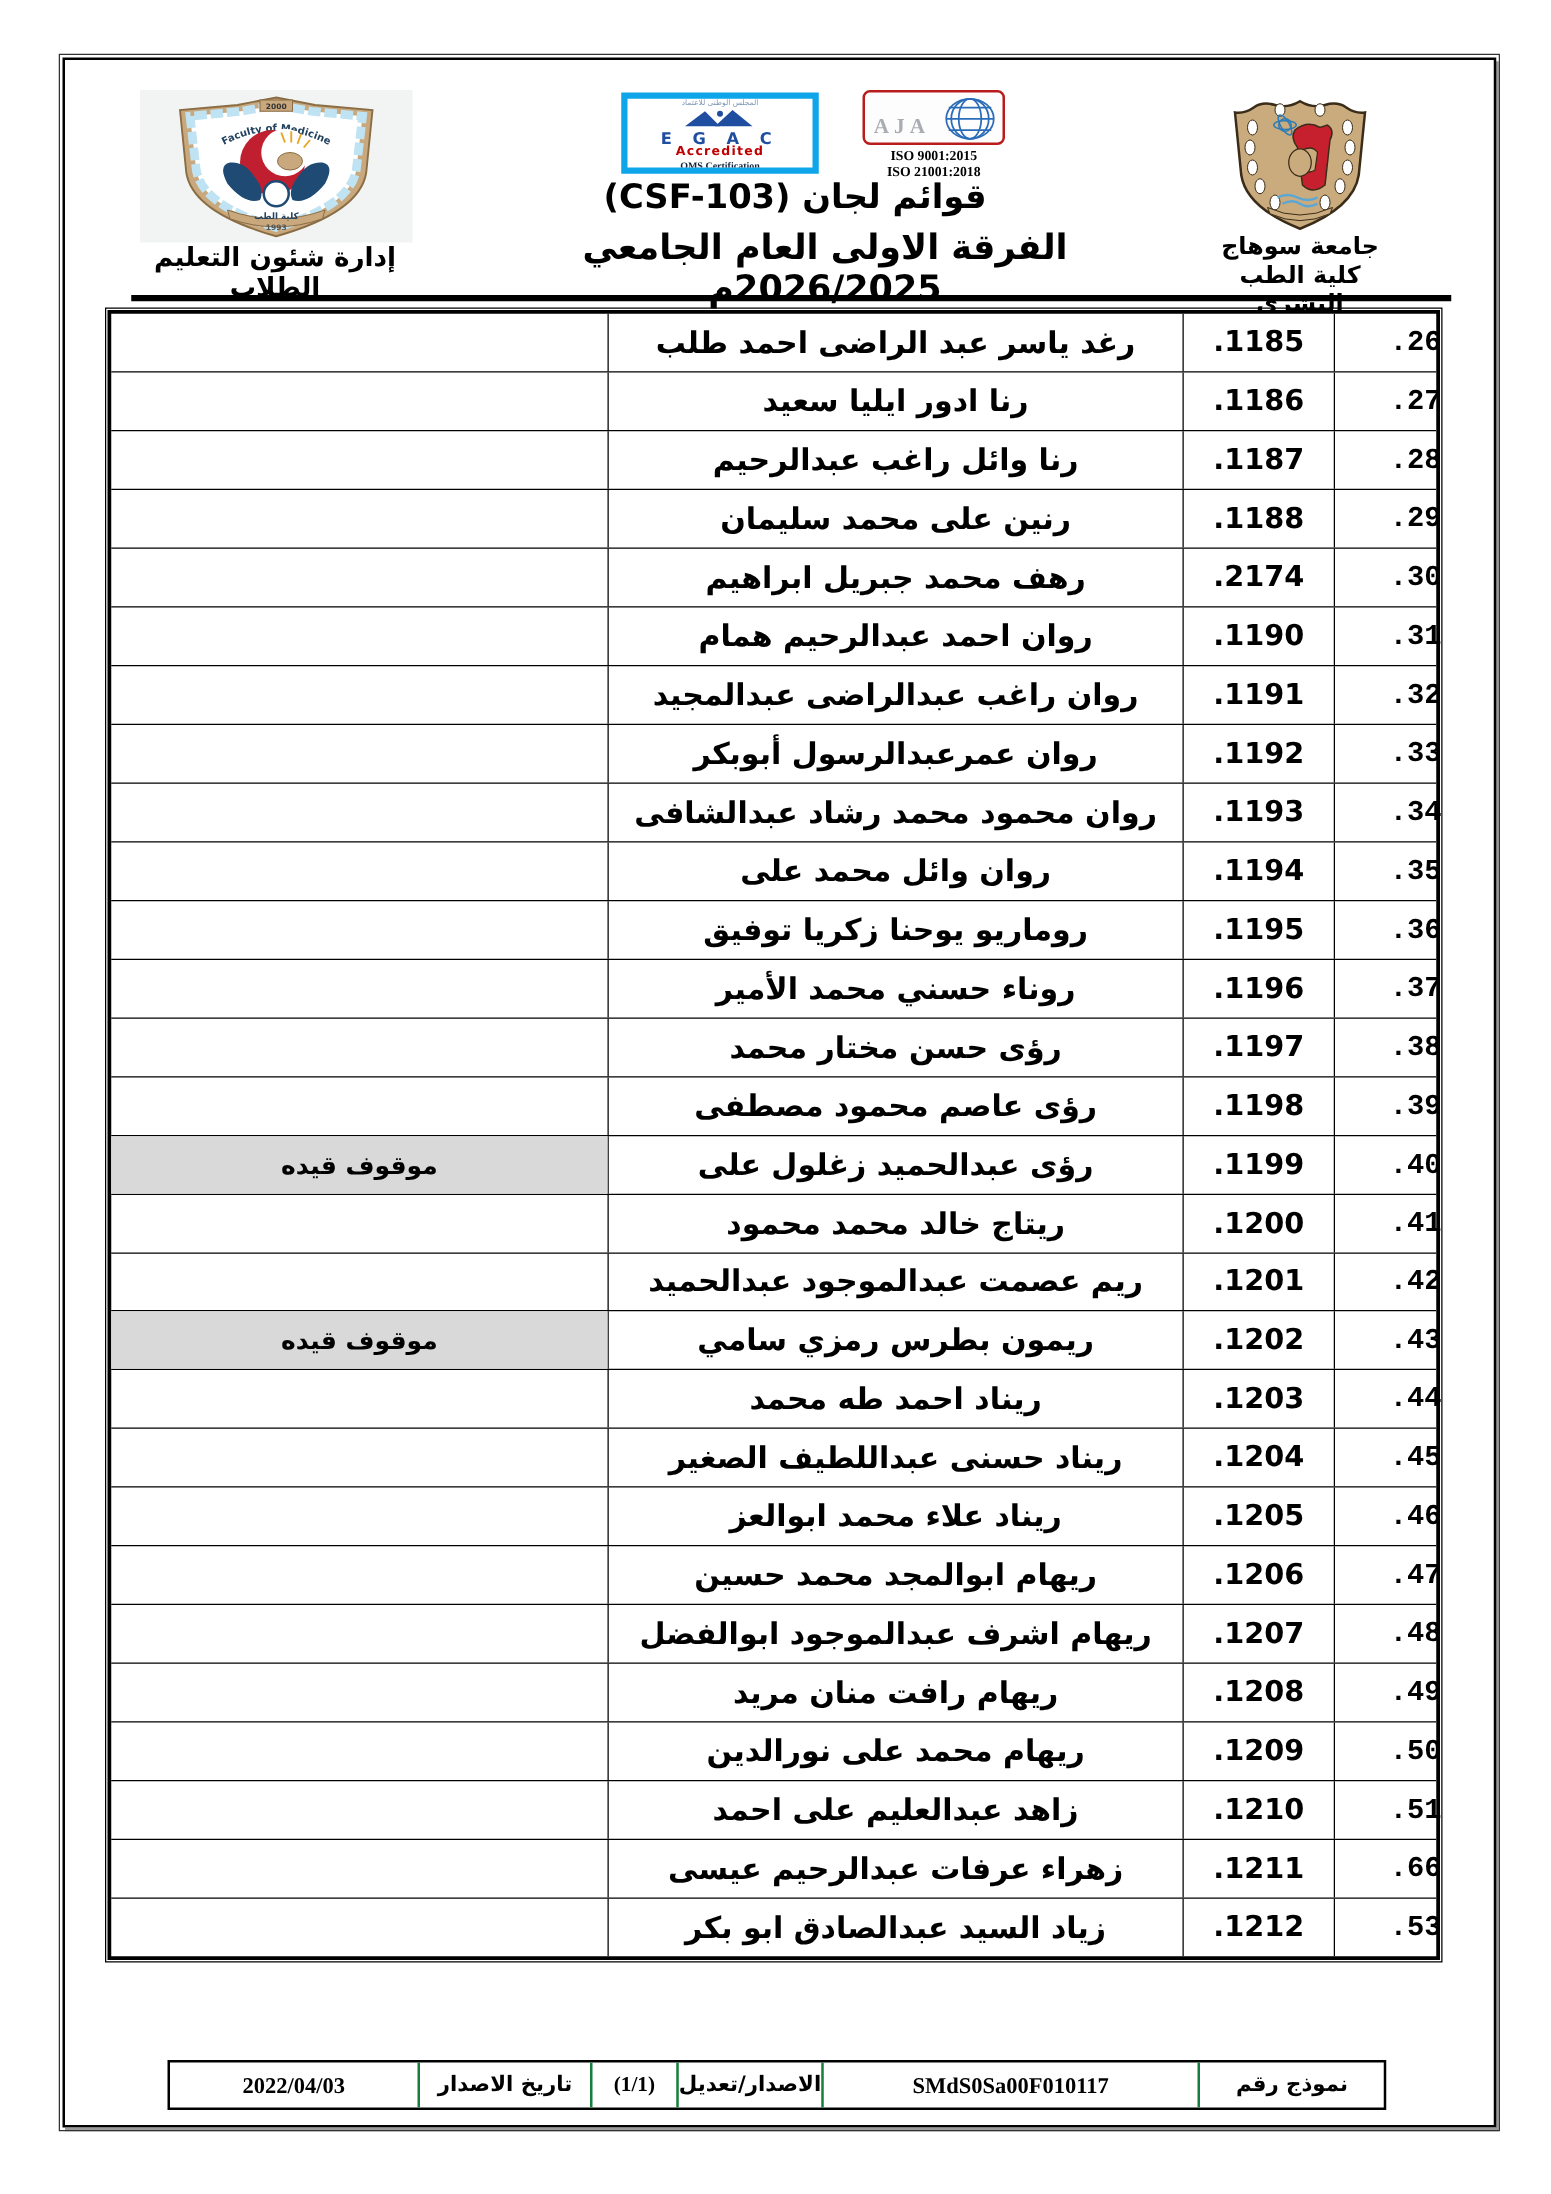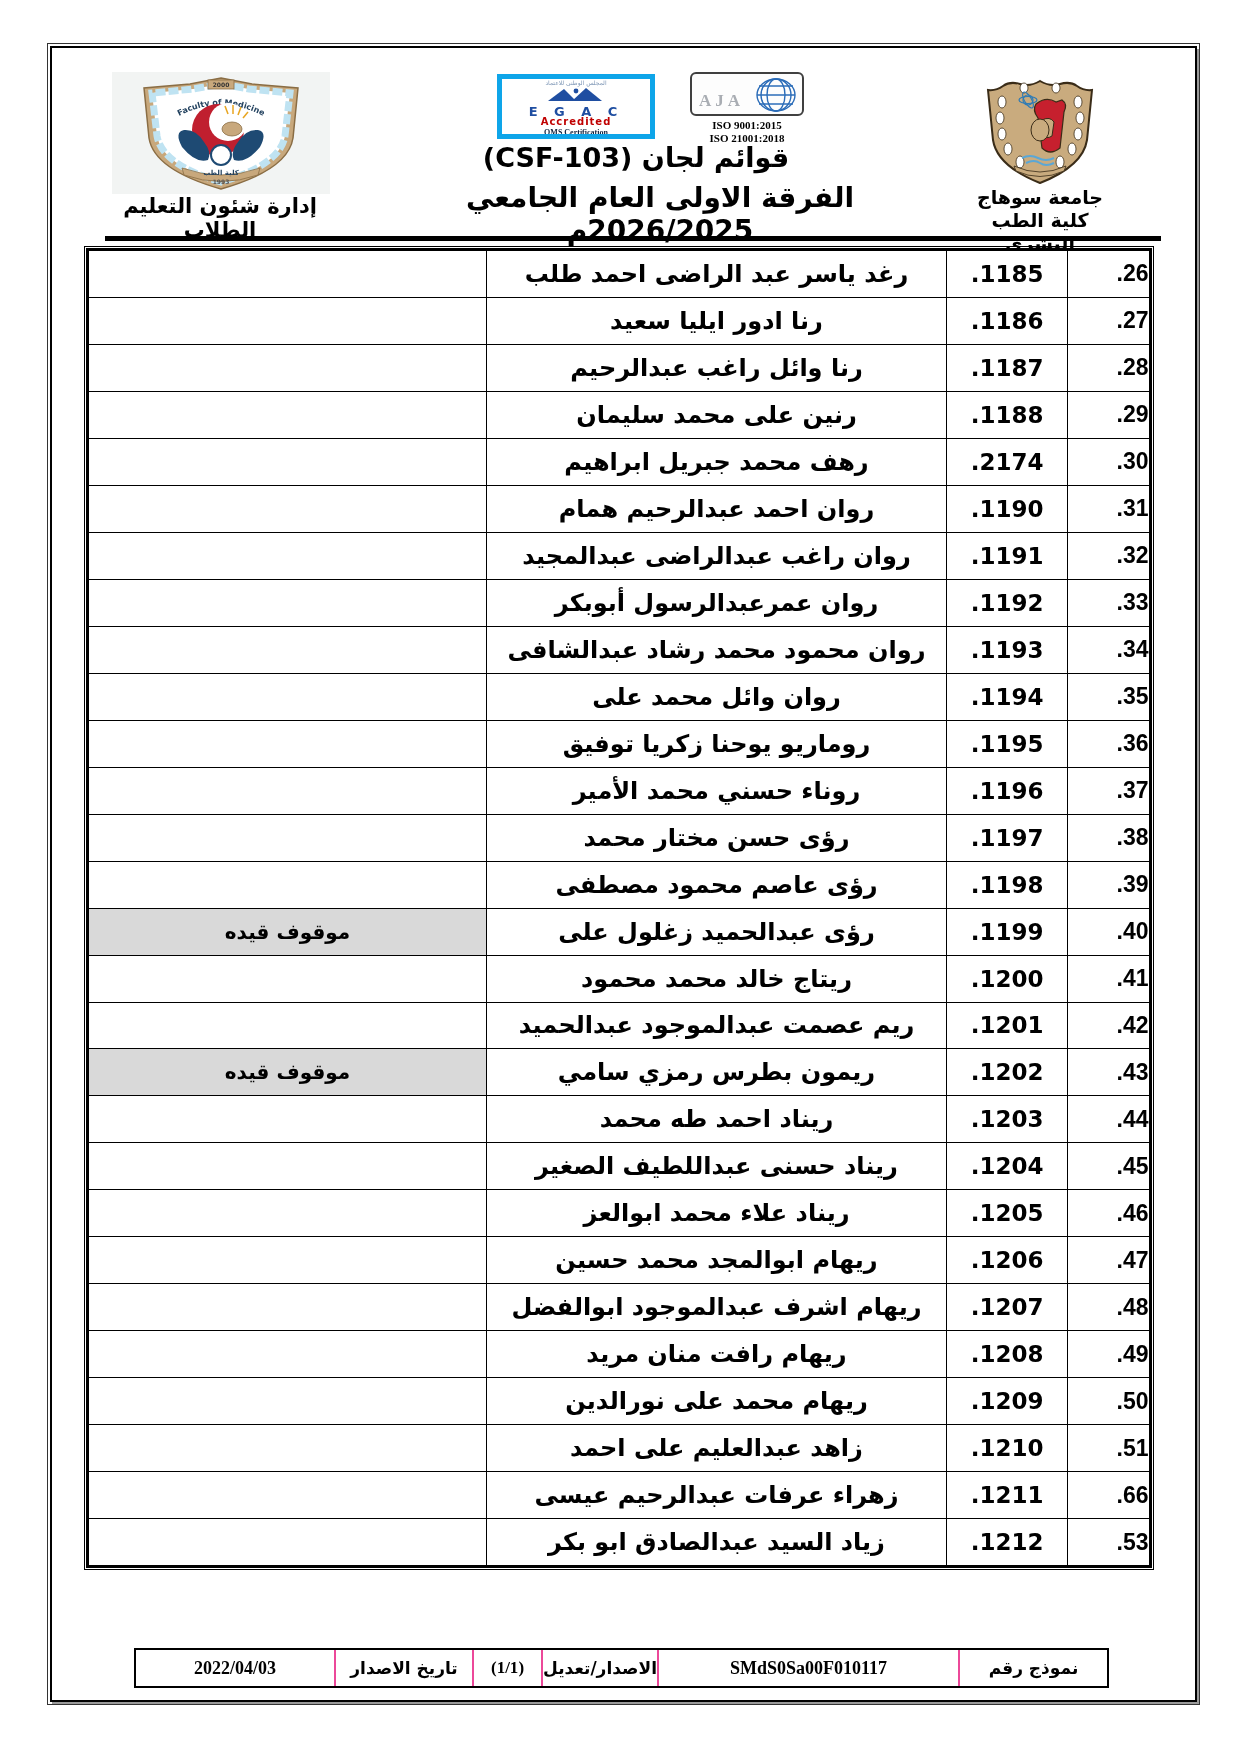--- a/index.html
+++ b/index.html
@@ -20,21 +20,21 @@
 
   .egac-box { position:absolute; left:497px; top:74px; width:158px; height:65px;
               border:5px solid #0ea5e9; background:#fff; text-align:center; overflow:hidden; }
   .egac-arc { font-size:6px; color:#7d96b5; direction:rtl; line-height:6px; margin-top:1px; }
   .egac-mountains { height:16px; }
   .egac-name { font-size:13px; font-weight:bold; color:#1f4ea1; letter-spacing:6px; line-height:11px; }
   .egac-accredited { font-size:10px; font-weight:bold; color:#c00000; line-height:10px; letter-spacing:1px; }
   .egac-lines { font-family:"Liberation Serif", serif; font-weight:bold; font-size:8px; color:#11233f; line-height:9px; margin-top:1px; }
 
   .aja-box { position:absolute; left:690px; top:72px; width:114px; height:44px;
-             border:2px solid #404040; border-radius:6px; background:#fdfdfd; }
+             border:2px solid #b91c1c; border-radius:6px; background:#fdfdfd; }
   .aja-name { position:absolute; left:7px; bottom:3px; font-weight:bold; font-size:17px;
               color:#a9adb3; letter-spacing:4px; font-family:"Liberation Serif", serif; }
   .aja-globe { position:absolute; right:2px; top:1px; }
   .aja-iso { position:absolute; left:688px; top:119px; width:118px; text-align:center;
              font-family:"Liberation Serif", serif; font-weight:bold; font-size:11px; line-height:13px; color:#000; }
 
   .doc-title { position:absolute; left:396px; top:142px; width:480px; text-align:center;
                font-size:27px; font-weight:bold; color:#000; direction:rtl; }
   .doc-subtitle { position:absolute; left:400px; top:181px; width:520px; text-align:center;
                   font-size:28px; font-weight:bold; color:#000; direction:rtl; }
@@ -46,30 +46,30 @@
   .separator { position:absolute; left:105px; top:236px; width:1056px; height:5px; background:#000; }
 
   
   .main-table { position:absolute; left:86px; top:248px; width:1066px; height:1320px;
                 border:3px solid #000; outline:1px solid #000; outline-offset:1px;
                 direction:rtl; display:flex; flex-direction:column; background:#fff; }
   .trow { flex:1; display:flex; border-bottom:1px solid #000; }
   .trow:last-child { border-bottom:none; }
   .tcell { display:flex; align-items:center; justify-content:center; border-left:1px solid #000; direction:rtl; }
   .tcell:last-child { border-left:none; }
-  .cell-serial { width:82px; font-family:Liberation Sans, sans-serif; font-weight:bold; font-size:23px;padding-left:48px; }
+  .cell-serial { width:82px; font-family:Liberation Mono, monospace; font-weight:bold; font-size:23px;padding-left:48px; }
   .cell-id { width:121px; font-weight:bold; font-size:23px; }
   .cell-name { width:460px; font-weight:bold; font-size:24px; }
   .cell-status { flex:1; font-weight:bold; font-size:20px; }
   .cell-status.suspended { background:#d9d9d9; }
 
   
   .footer-table { position:absolute; left:134px; top:1648px; width:975px; height:40px;
                   border:2px solid #000; direction:rtl; display:flex; background:#fff; }
-  .fcell { display:flex; align-items:center; justify-content:center; border-left:2px solid #ec4899;
+  .fcell { display:flex; align-items:center; justify-content:center; border-left:2px solid #15803d;
            font-weight:bold; font-size:17px; color:#000; direction:rtl; }
   .fcell:last-child { border-left:none; }
   .f-label { width:149px; }
   .f-code { width:301px; font-family:"Liberation Serif", serif; direction:ltr; font-size:18px; }
   .f-issue { width:116px; }
   .f-issueval { width:69px; font-family:"Liberation Serif", serif; }
   .f-datelabel { width:138px; }
   .f-date { flex:1; font-family:"Liberation Serif", serif; direction:ltr; font-size:18px; }
 </style>
 </head>

